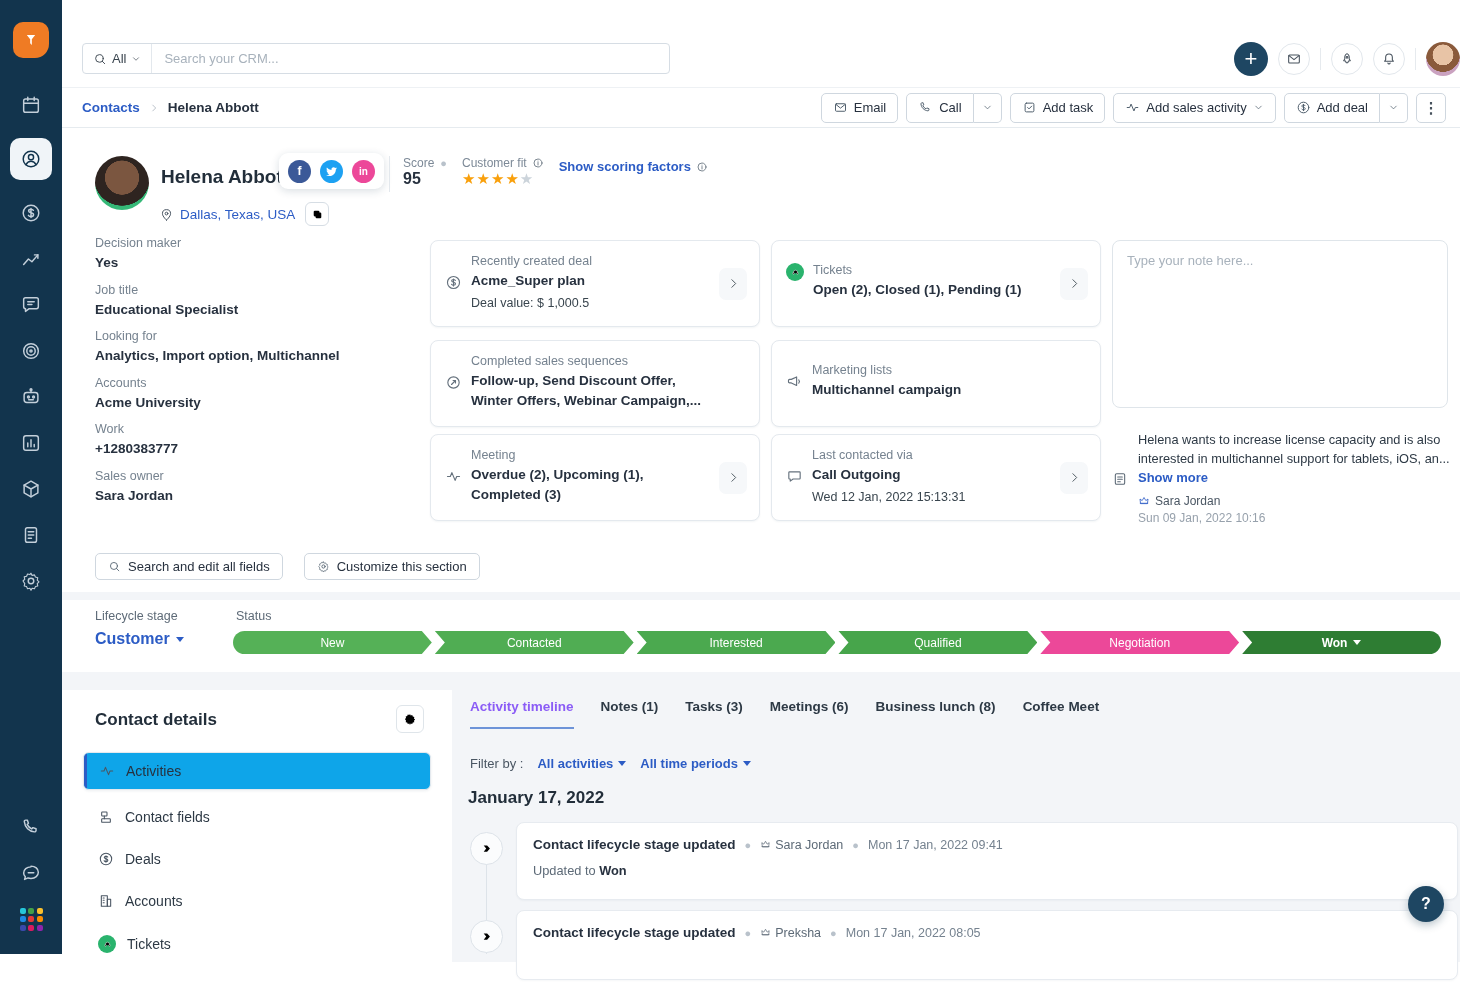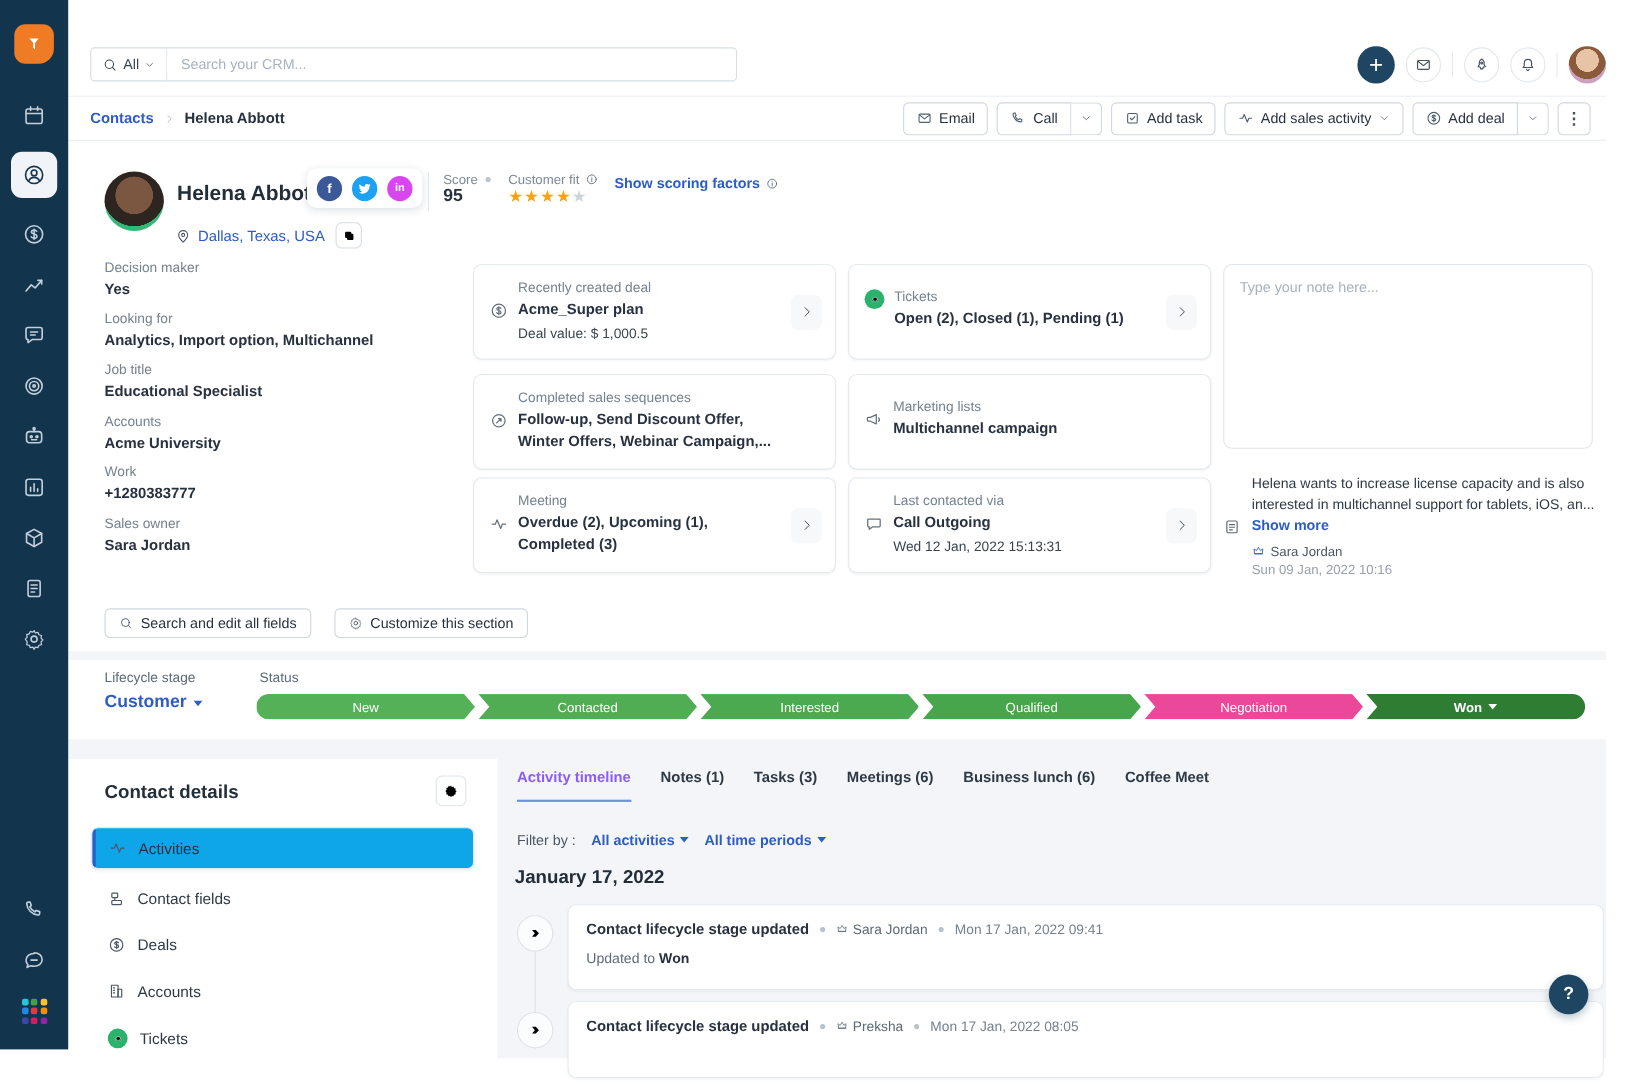--- a/index.html
+++ b/index.html
@@ -442,21 +442,21 @@
       <div class="big-avatar"></div>
       <div class="contact-name">Helena Abbott</div>
 
       <div class="social-pill">
         <span class="soc" style="background:#3b5998">f</span>
         <span class="soc" style="background:#1da1f2">
             <svg width="13" height="13" viewBox="0 0 24 24" fill="#fff" stroke="none">
               <path d="M22 5.9c-.7.3-1.5.6-2.3.7.8-.5 1.5-1.3 1.8-2.2-.8.5-1.7.8-2.6 1a4.1 4.1 0 0 0-7 3.7A11.6 11.6 0 0 1 3.4 4.8a4.1 4.1 0 0 0 1.3 5.5c-.7 0-1.3-.2-1.9-.5 0 2 1.4 3.7 3.3 4.1-.6.2-1.2.2-1.9.1a4.1 4.1 0 0 0 3.8 2.9A8.2 8.2 0 0 1 2 18.6a11.6 11.6 0 0 0 6.3 1.8c7.5 0 11.7-6.3 11.7-11.7v-.5c.8-.6 1.5-1.3 2-2.2z"></path>
             </svg>
           </span>
-        <span class="soc" style="background:#d946ef;font-size:10px">in</span>
+        <span class="soc" style="background:#ec4899;font-size:10px">in</span>
       </div>
       <span class="score-div"></span>
 
       <div style="position:absolute;left:341px;top:28px;display:flex;align-items:flex-start;gap:15px;">
         <div>
           <div class="mini-label" style="display:flex;align-items:center;gap:6px;">
               <span>Score</span>
               <span class="dot-sep">●</span>
             </div>
           <div class="score-val">95</div>
@@ -499,26 +499,26 @@
             </svg>
           </button>
       </div>
 
       <div class="fields">
         <div class="field">
           <div class="field-label">Decision maker</div>
           <div class="field-value">Yes</div>
         </div>
         <div class="field">
+          <div class="field-label">Job title</div>
+          <div class="field-value">Educational Specialist</div>
+        </div>
+        <div class="field">
           <div class="field-label">Looking for</div>
           <div class="field-value">Analytics, Import option, Multichannel</div>
-        </div>
-        <div class="field">
-          <div class="field-label">Job title</div>
-          <div class="field-value">Educational Specialist</div>
         </div>
         <div class="field">
           <div class="field-label">Accounts</div>
           <div class="field-value link">Acme University</div>
         </div>
         <div class="field">
           <div class="field-label">Work</div>
           <div class="field-value link">+1280383777</div>
         </div>
         <div class="field">
@@ -773,21 +773,21 @@
           <span>Tickets</span>
         </div>
       </div>
 
       <div class="tl-area">
         <div class="tabs">
           <span class="tab active">Activity timeline</span>
           <span class="tab">Notes (1)</span>
           <span class="tab">Tasks (3)</span>
           <span class="tab">Meetings (6)</span>
-          <span class="tab">Business lunch (6)</span>
+          <span class="tab">Business lunch (8)</span>
           <span class="tab">Coffee Meet</span>
         </div>
 
         <div class="filter-row">
           <span>Filter by :</span>
           <span class="filter-link">
               <span>All activities</span>
               <span class="caret"></span>
             </span>
           <span class="filter-link">

